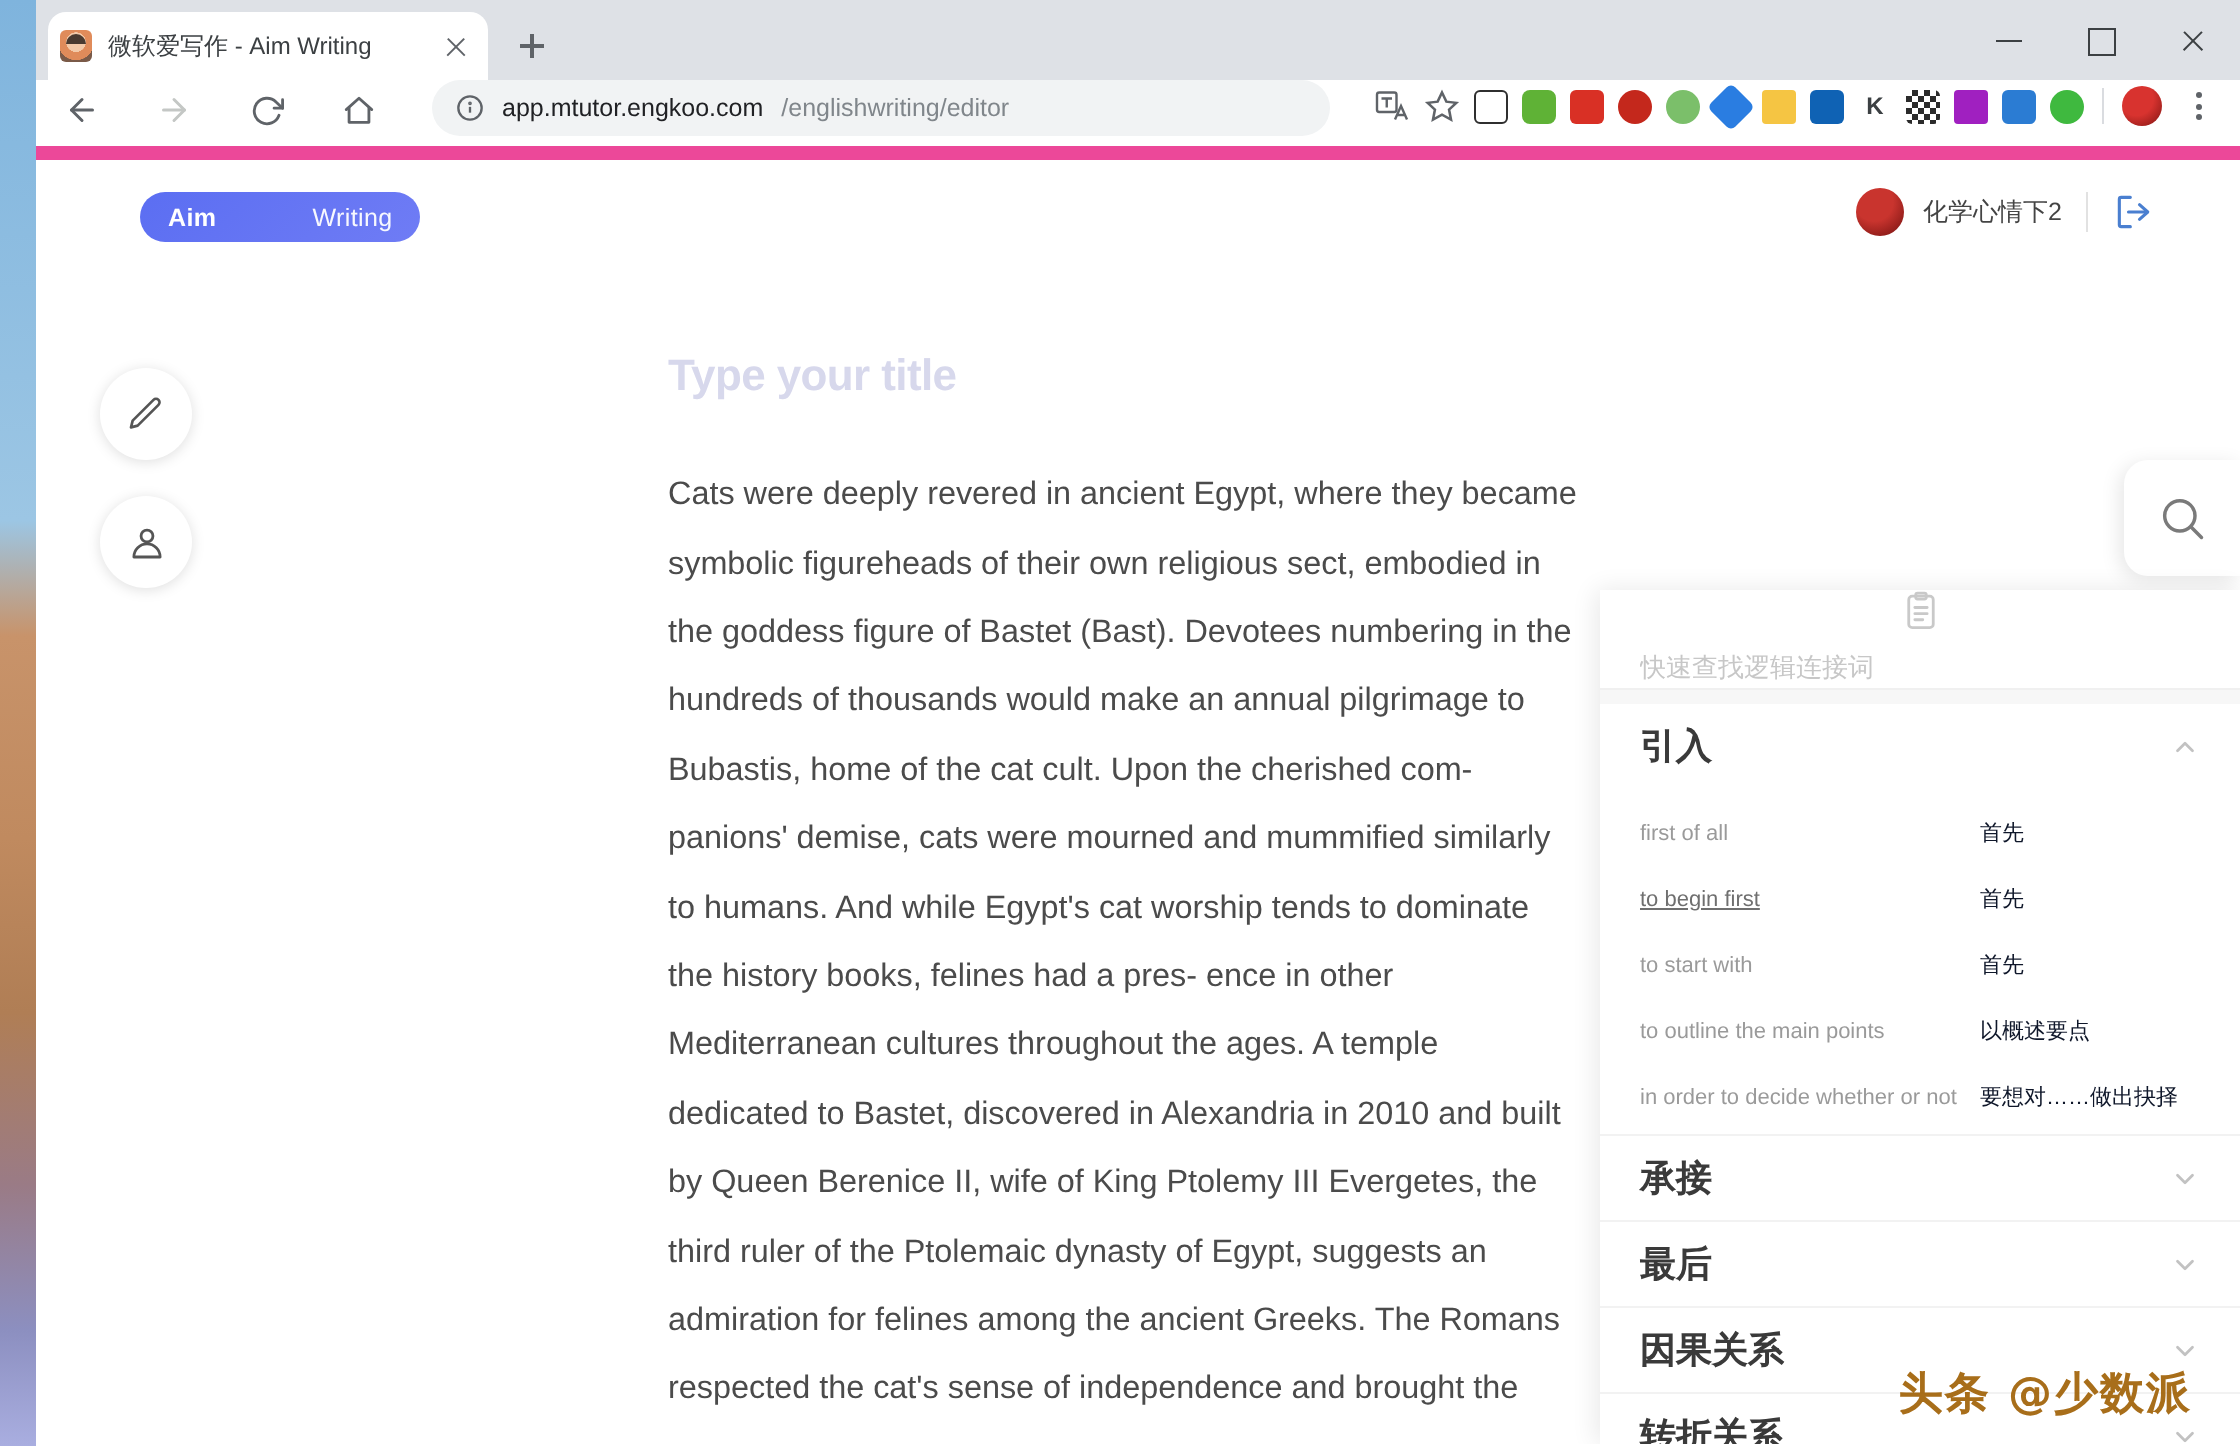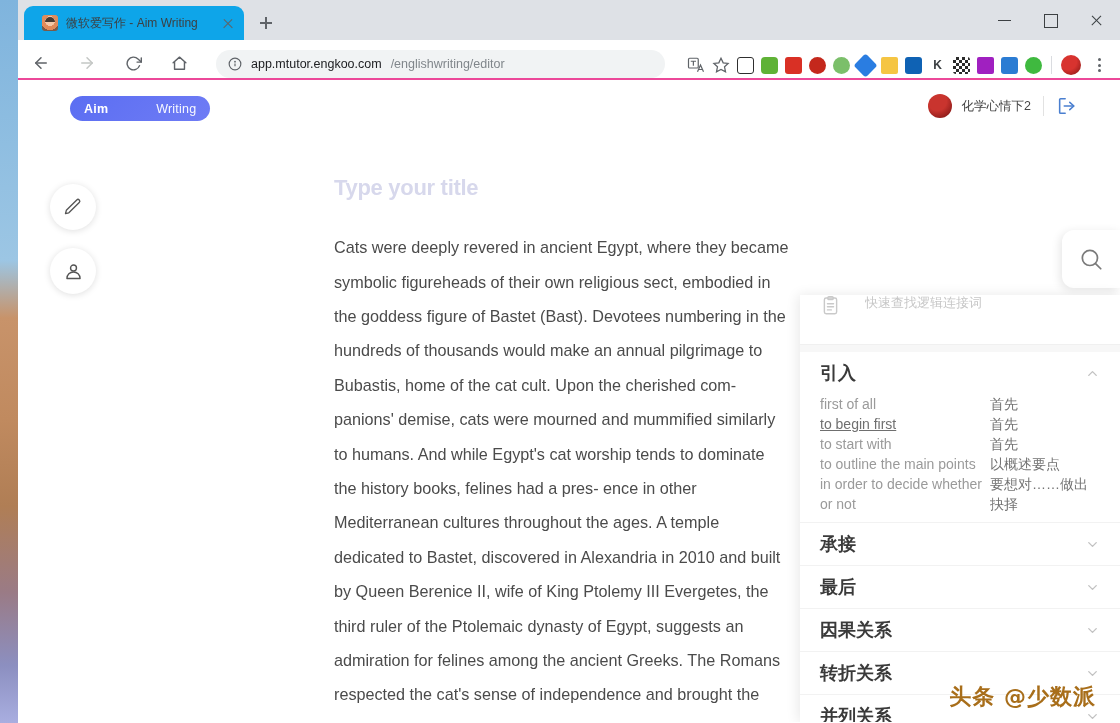--- a/index.html
+++ b/index.html
@@ -25,22 +25,22 @@
     background: #ffffff;
   }
 
   
   .tabstrip {
     position: relative; height: 40px; background: #dee1e6;
     display: flex; align-items: flex-end;
   }
   .tab {
     position: relative; margin-left: 6px; height: 34px; width: 220px;
-    background: #0ea5e9; border-radius: 9px 9px 0 0;
-    display: flex; align-items: center; padding: 0 8px 0 18px; gap: 8px;
+    background: #ffffff; border-radius: 9px 9px 0 0;
+    display: flex; align-items: center; padding: 0 8px 0 6px; gap: 8px;
   }
   .tab-favicon {
     width: 16px; height: 16px; border-radius: 3px;
     background: radial-gradient(circle at 50% 38%, #f3c9a8 0 38%, #e08b5a 39% 70%, #7a5a48 71% 100%);
     flex: 0 0 auto;
     position: relative;
   }
   .tab-favicon::after{
     content:""; position:absolute; left:3px; top:2px; width:10px; height:5px;
     background:#4a3a30; border-radius: 5px 5px 0 0;
@@ -74,22 +74,22 @@
   .wc { width: 46px; height: 32px; position: relative; cursor: pointer; }
   .wc-min::before { content:""; position:absolute; left:16px; top:16px; width:13px; height:1.3px; background:#3c4043;}
   .wc-max::before { content:""; position:absolute; left:16px; top:10px; width:12px; height:12px; border:1.3px solid #3c4043;}
   .wc-close::before, .wc-close::after {
     content:""; position:absolute; left:16px; top:15.5px; width:13px; height:1.3px; background:#3c4043;
   }
   .wc-close::before { transform: rotate(45deg);} .wc-close::after { transform: rotate(-45deg);}
 
   
   .toolbar {
-    height: 40px; background: #fff; display: flex; align-items: flex-end;
-    padding: 0 8px; gap: 16px; border-bottom: 2px solid #ec4899;
+    height: 40px; background: #fff; display: flex; align-items: flex-start;
+    padding: 0 8px; gap: 16px; border-bottom: 7px solid #ec4899;
   }
   .navbtn { width: 30px; height: 30px; position: relative; cursor: pointer; color:#5f6368; flex:0 0 auto;
             display:flex; align-items:center; justify-content:center;}
   .navbtn svg { display:block; }
   .navbtn.disabled { color:#c4c7c5; }
   .omnibox {
     flex: 1 1 auto; height: 28px; background: #f1f3f4; border-radius: 14px;
     display: flex; align-items: center; padding: 0 12px; gap: 9px; margin: 0 6px;
     font-size: 12.5px; cursor: text;
   }
@@ -158,45 +158,45 @@
     display: flex; align-items: center; justify-content: center;
     cursor: pointer; color: #7a7a7a;
   }
 
   
   .panel {
     position: absolute; right: 0; top: 215px; width: 320px; bottom: 0;
     background: #fff; box-shadow: -2px 0 12px rgba(0,0,0,.09);
   }
   .panel-search {
-    height: 50px; display: flex; align-items: flex-start; gap: 24px;
-    padding: 0 20px; border-bottom: 1px solid #f0f0f0;
+    height: 50px; display: flex; align-items: center; gap: 10px;
+    padding: 0 20px; border-bottom: 1px solid #f0f0f0; flex-direction: column;
   }
   .clip-ico { width: 21px; height: 21px; color: #c9c9c9; flex:0 0 auto;}
   .panel-search-input {
     border: 0; outline: 0; font-size: 13px; color: #333; width: 100%;
     font-family: "Liberation Sans", "DejaVu Sans", sans-serif; background: transparent;
   }
   .panel-search-input::placeholder { color: #c7c7c7; }
   .panel-divider { height: 7px; background: #f7f7f7; }
 
   .section { padding: 0 20px; }
   .section-head {
     height: 42px; display: flex; align-items: center; justify-content: space-between;
     cursor: pointer;
   }
   .section-title { font-size: 18px; color: #3a3a3a; font-weight: 700; }
   .chev { width: 15px; height: 15px; color: #c2c2c2; }
   .chev.up { transform: rotate(180deg); }
   .entries { padding-bottom: 8px; }
   .entry {
-    display: flex; font-size: 14px; line-height: 20px; color: #9a9a9a; cursor: pointer;
+    display: flex; font-size: 11px; line-height: 20px; color: #9a9a9a; cursor: pointer; margin-top: 13px;
   }
   .entry .en { width: 170px; flex: 0 0 auto; }
-  .entry .zh { color: #737373; }
+  .entry .zh { color: #0f172a; }
   .entry.active .en { color: #6f6f6f; text-decoration: underline; }
   .row-sep { height: 1px; background: #f2f2f2; }
 
   
   .watermark {
     position: absolute; right: 24px; bottom: 10px;
     font-size: 22px; font-weight: 700; color: #a16207; letter-spacing: 1px;
     opacity: .92; font-family: "DejaVu Sans", sans-serif;
   }
 </style>

